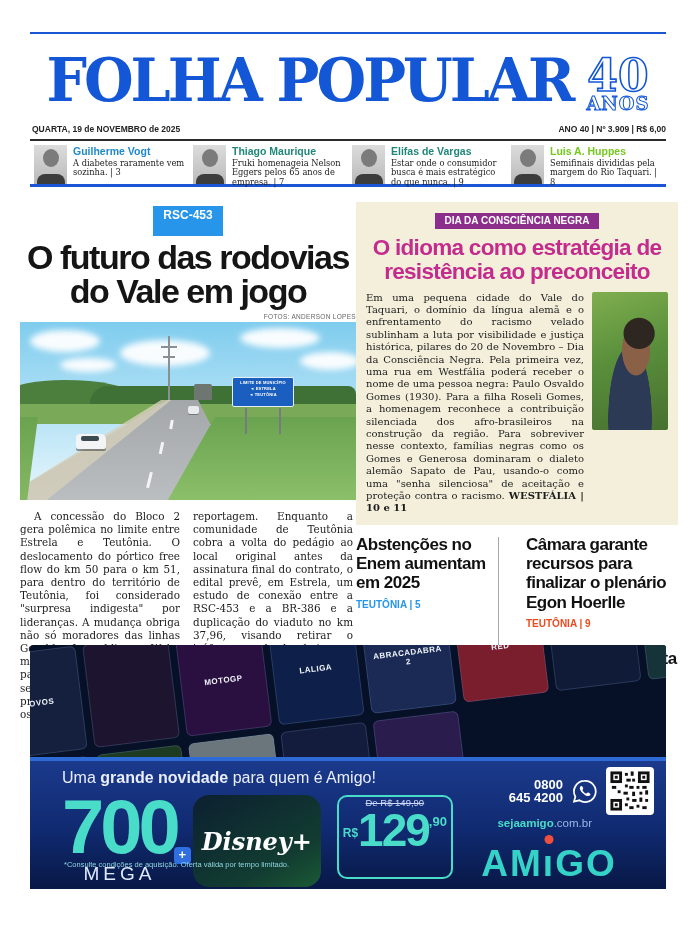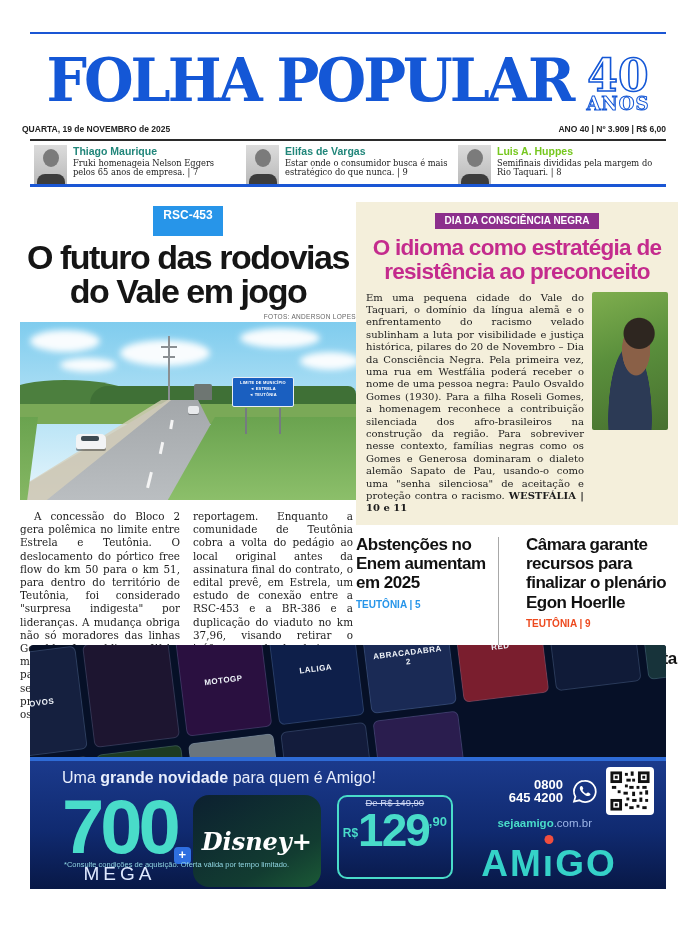--- a/index.html
+++ b/index.html
@@ -15,21 +15,21 @@
     display:flex; align-items:center; justify-content:center; gap:14px; }
   .masthead-title {
     font-family:"DejaVu Serif", serif; font-weight:bold; font-size:57px;
     color:#1457d6; letter-spacing:-3px; transform:scaleY(1.04); white-space:nowrap;
   }
   .anniv { display:flex; flex-direction:column; align-items:center; line-height:0.9; padding-top:10px; }
   .anniv .a40 { font-family:"DejaVu Serif", serif; font-weight:bold; font-size:44px;
     color:transparent; -webkit-text-stroke:1.6px #1457d6; }
   .anniv .aanos { font-family:"DejaVu Serif", serif; font-weight:bold; font-size:18px;
     color:transparent; -webkit-text-stroke:1px #1457d6; letter-spacing:1px; }
-  .dateline { position:absolute; left:22px; right:30px; top:124px;
+  .dateline { position:absolute; left:32px; right:30px; top:124px;
     display:flex; justify-content:space-between; font-size:8.5px; font-weight:bold; color:#222; }
   
   .columnists { position:absolute; left:30px; right:30px; top:139px; height:48px;
     border-top:2px solid #2b2b2b; border-bottom:3px solid #1a56d4;
     display:flex; }
   .columnist { flex:1; display:flex; gap:6px; padding:4px 4px 0 4px; }
   .headshot { width:33px; height:39px; flex-shrink:0; position:relative; overflow:hidden;
     background:linear-gradient(#dcdcdc,#b9b9b9); }
   .headshot::before { content:''; position:absolute; left:50%; top:4px; transform:translateX(-50%);
     width:16px; height:18px; border-radius:50%; background:#7b7b7b; }
@@ -173,20 +173,27 @@
 
   <div class="dateline">
     <span>QUARTA, 19 de NOVEMBRO de 2025</span>
     <span>ANO 40 | Nº 3.909 | R$ 6,00</span>
   </div>
 
   <div class="columnists">
     <div class="columnist">
       <div class="headshot"></div>
       <div>
+        <div class="col-name" style="color: rgb(31, 138, 201);">Guilherme Vogt</div>
+        <div class="col-blurb">A diabetes raramente vem sozinha. | 3</div>
+      </div>
+    </div>
+    <div class="columnist">
+      <div class="headshot"></div>
+      <div>
         <div class="col-name" style="color: rgb(33, 134, 122);">Thiago Maurique</div>
         <div class="col-blurb">Fruki homenageia Nelson Eggers pelos 65 anos de empresa. | 7</div>
       </div>
     </div>
     <div class="columnist">
       <div class="headshot"></div>
       <div>
         <div class="col-name" style="color: rgb(33, 134, 122);">Elifas de Vargas</div>
         <div class="col-blurb">Estar onde o consumidor busca é mais estratégico do que nunca. | 9</div>
       </div>

